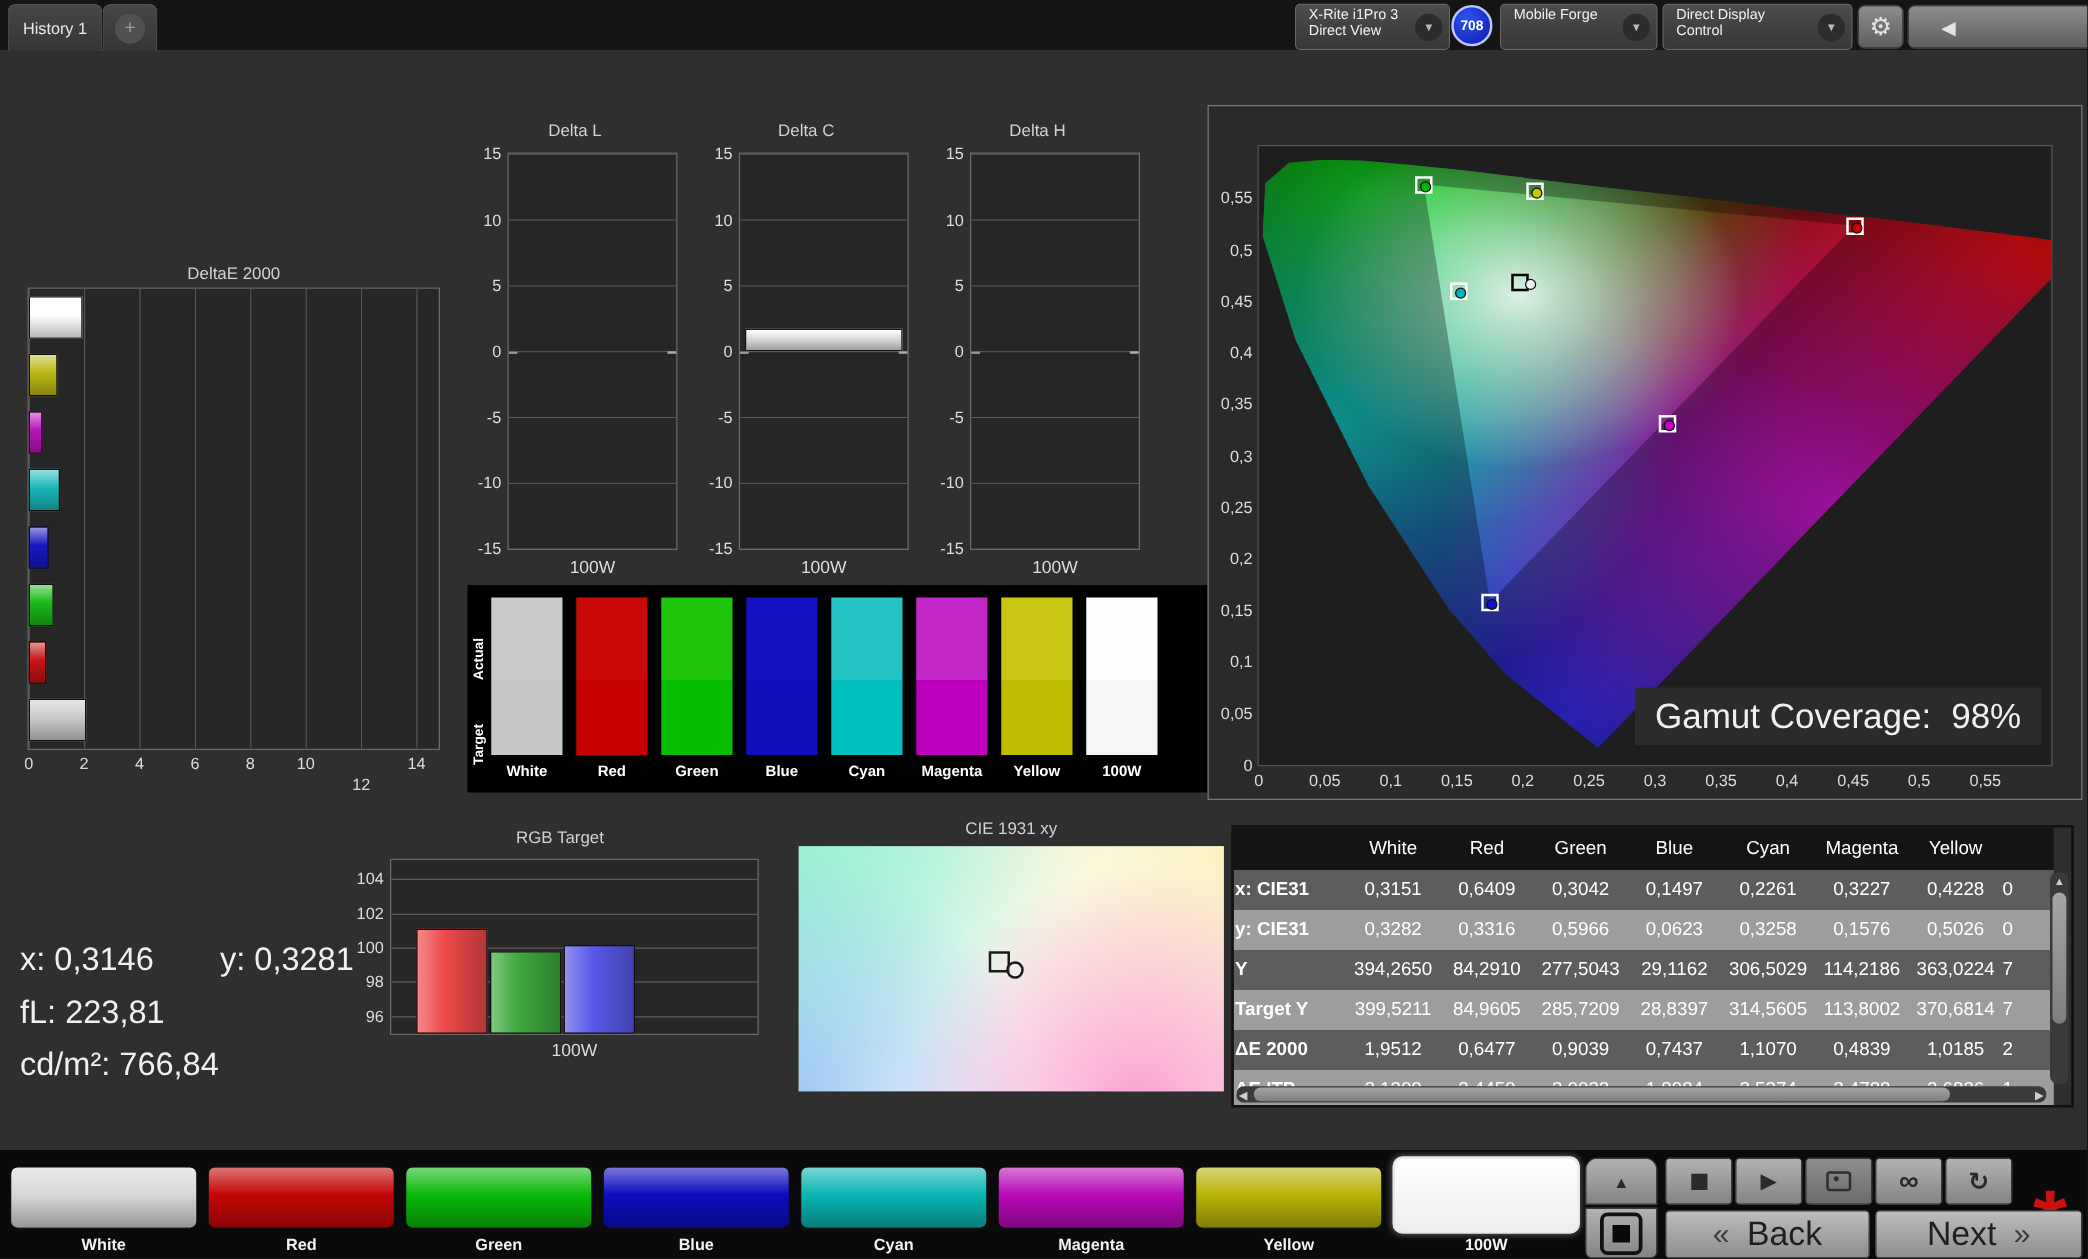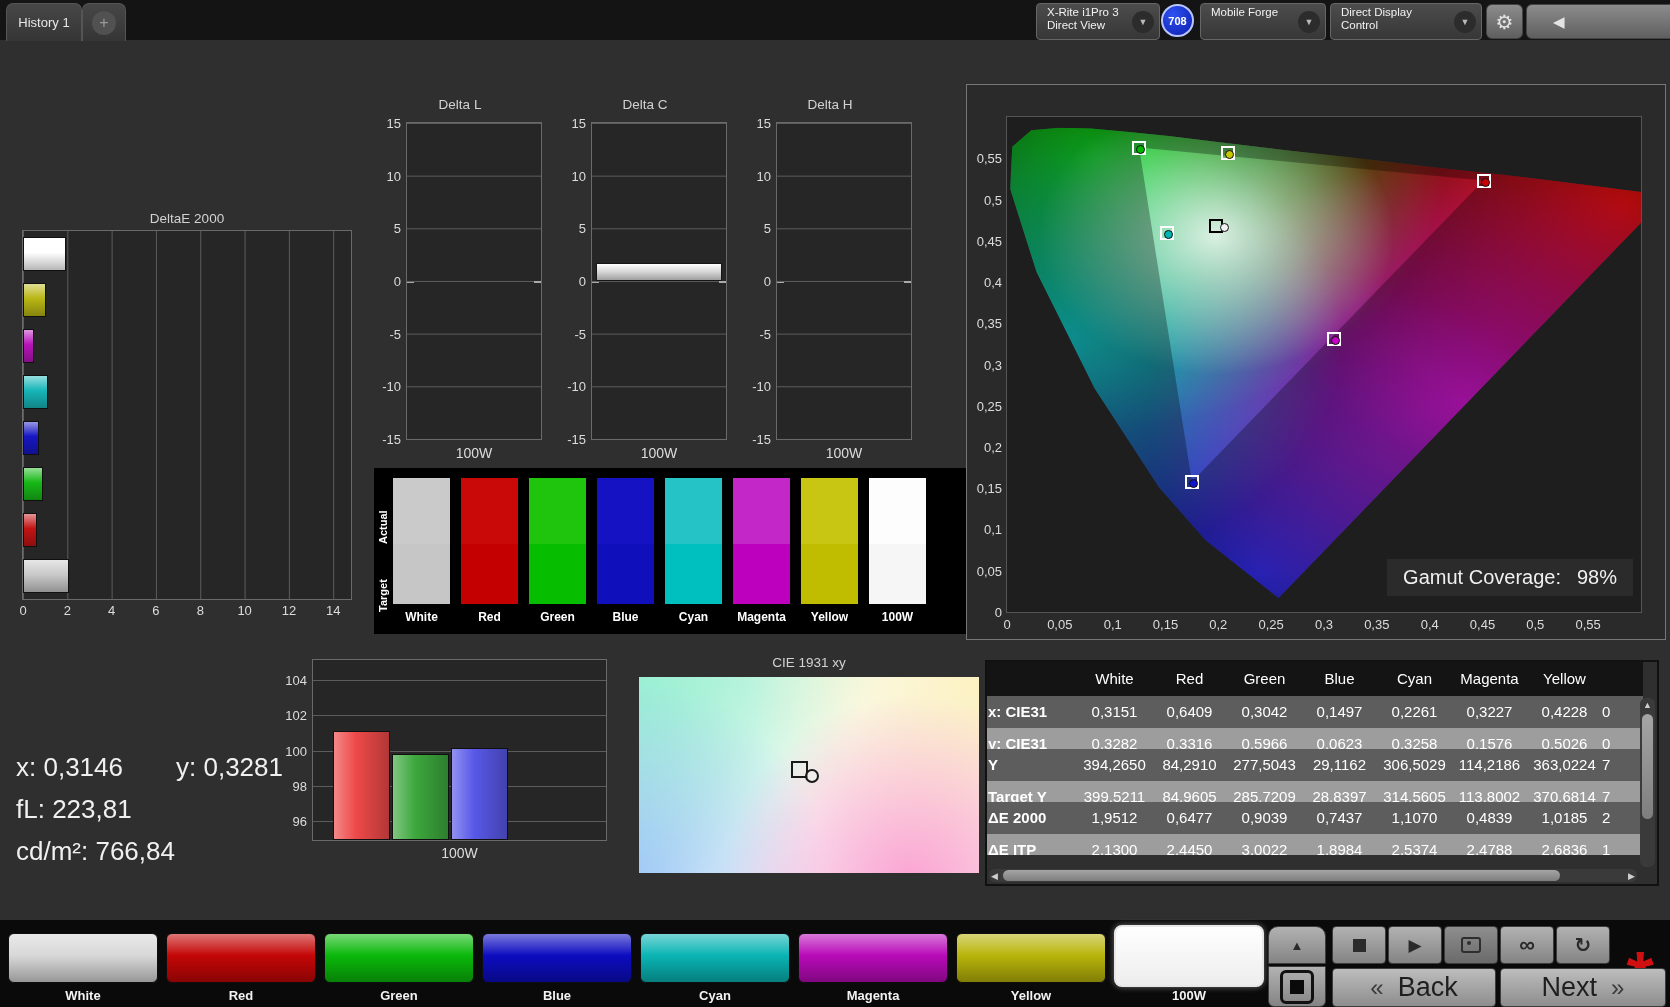--- a/index.html
+++ b/index.html
@@ -41,21 +41,21 @@
         background-image:linear-gradient(to bottom,#ffffff,#d0d0d0 55%,#9e9e9e);}
   
   .swpanel{position:absolute;background:#000;}
   .vlabel{position:absolute;writing-mode:vertical-rl;transform:rotate(180deg);font-size:11px;font-weight:bold;color:#fff;}
   .swcol{position:absolute;width:57px;}
   .swhalf{width:100%;}
   .swlab{position:absolute;width:57px;text-align:center;font-size:12px;font-weight:bold;color:#fff;}
   
   .marker{position:absolute;width:14px;height:14px;margin:-7px 0 0 -7px;border:2px solid #fff;box-sizing:border-box;}
   .pt-dot{position:absolute;left:2px;top:2px;width:7px;height:7px;border-radius:50%;border:1px solid #111;}
-  .gamutbox{position:absolute;background:#2b2b2b;padding:7px 16px;font-size:20px;color:#f0f0f0;display:flex;gap:16px;}
+  .gamutbox{position:absolute;background:#2b2b2b;padding:7px 16px;font-size:28px;color:#f0f0f0;display:flex;gap:16px;}
   
   .vbar{position:absolute;bottom:0;width:57px;border:1px solid #101010;box-sizing:border-box;
         background-image:linear-gradient(to right,rgba(255,255,255,.35),rgba(255,255,255,0) 40%,rgba(0,0,0,.25));}
   .hline{position:absolute;left:0;right:0;height:1px;background:#5c5c5c;}
   
   .pastel{position:absolute;background:
      radial-gradient(circle at 80% 105%, rgba(250,150,205,.85), transparent 55%),
      radial-gradient(circle at -5% 105%, rgba(140,185,250,.8), transparent 50%),
      radial-gradient(circle at 105% -5%, rgba(252,240,185,.95), transparent 60%),
      radial-gradient(circle at -5% -5%, rgba(150,240,210,.95), transparent 60%),
@@ -64,21 +64,21 @@
   .sqmark .ring{position:absolute;left:12px;top:6px;width:10px;height:10px;border-radius:50%;
         border:2px solid #1a1a1a;background:rgba(240,240,240,.6);}
   
   .tbl{position:absolute;background:#2f2f2f;border:2px solid #111;box-sizing:border-box;overflow:hidden;}
   .trow{display:flex;width:656px;}
   .tc{flex:0 0 75px;text-align:center;font-size:15px;color:#fff;overflow:hidden;white-space:nowrap;}
   .tc.lab{flex:0 0 90px;text-align:left;padding-left:1px;font-weight:bold;box-sizing:border-box;}
   .tc.sliver{flex:0 0 22px;text-align:left;}
   .thead{background:#141414;height:34px;line-height:34px;}
   .tr-dark{background:#5d5d5d;height:32px;line-height:32px;}
-  .tr-light{background:#9d9d9d;height:21px;line-height:32px;}
+  .tr-light{background:#9d9d9d;height:32px;line-height:32px;}
   .scroll{position:absolute;background:#3a3a3a;border-radius:6px;}
   .thumb{position:absolute;background:linear-gradient(#a5a5a5,#7e7e7e);border-radius:6px;}
   .sarrow{position:absolute;color:#cfcfcf;font-size:9px;text-align:center;}
   
   .bband{position:absolute;left:0;top:920px;width:1670px;height:87px;background:#0a0a0a;}
   .cbtn{position:absolute;top:13px;width:150px;height:50px;border-radius:6px;border:1px solid #0e0e0e;box-sizing:border-box;
         background-image:linear-gradient(to bottom,rgba(255,255,255,.45),rgba(255,255,255,0) 45%,rgba(0,0,0,.3));}
   .cbtn.selected{top:5px;height:62px;border-radius:8px;border:2px solid #e8e8e8;
         background-image:linear-gradient(to bottom,#ffffff,#ededed);box-shadow:0 0 6px rgba(255,255,255,.4);}
   .clab{position:absolute;top:68px;width:150px;text-align:center;font-size:13px;font-weight:bold;color:#f2f2f2;}
@@ -176,21 +176,21 @@
       </div>
     <div class="hbar-row">
         <div class="hbar" style="width: 14.0541%; background-color: rgb(201, 201, 201);"></div>
       </div>
     <span class="tick" style="left:0%;top:100%;margin-top:4px;transform:translateX(-50%);">0</span>
     <span class="tick" style="left:13.51%;top:100%;margin-top:4px;transform:translateX(-50%);">2</span>
     <span class="tick" style="left:27.03%;top:100%;margin-top:4px;transform:translateX(-50%);">4</span>
     <span class="tick" style="left:40.54%;top:100%;margin-top:4px;transform:translateX(-50%);">6</span>
     <span class="tick" style="left:54.05%;top:100%;margin-top:4px;transform:translateX(-50%);">8</span>
     <span class="tick" style="left:67.57%;top:100%;margin-top:4px;transform:translateX(-50%);">10</span>
-    <span class="tick" style="left:81.08%;top:100%;margin-top:4px;transform:translateX(-50%);">12</span>
+    <span class="tick" style="left:81.08%;top:100%;margin-top:21px;transform:translateX(-50%);">12</span>
     <span class="tick" style="left:94.59%;top:100%;margin-top:4px;transform:translateX(-50%);">14</span>
   </div>
 
   <div class="ptitle" style="left:372px;top:97px;width:176px;">Delta L</div>
   <div class="plotbox dplot" style="left:406px;top:122px;width:136px;height:318px;">
     <div class="hgrid6"></div>
 
     <span class="tick" style="right:100%;margin-right:6px;top:0%;transform:translateY(-50%);">15</span>
     <span class="tick" style="right:100%;margin-right:6px;top:16.67%;transform:translateY(-50%);">10</span>
     <span class="tick" style="right:100%;margin-right:6px;top:33.33%;transform:translateY(-50%);">5</span>
@@ -374,21 +374,21 @@
       </div>
     </div>
   </div>
 
   <div class="cr-val" style="left:16px;top:752px;">x: 0,3146</div>
   <div class="cr-val" style="left:176px;top:752px;">y: 0,3281</div>
   <div class="cr-val" style="left:16px;top:794px;">fL: 223,81</div>
   <div class="cr-val" style="left:16px;top:836px;">cd/m²: 766,84</div>
 
   <div class="ptitle" style="left:284px;top:662px;width:328px;">RGB Target</div>
-  <div class="plotbox" style="left:312px;top:659px;width:295px;height:182px;">
+  <div class="plotbox" style="left:312px;top:687px;width:295px;height:141px;">
     <div class="hline" style="top:11%;"></div>
     <div class="hline" style="top:30.6%;"></div>
     <div class="hline" style="top:50.3%;"></div>
     <div class="hline" style="top:69.9%;"></div>
     <div class="hline" style="top:89.6%;"></div>
     <div class="vbar" style="left: 20px; height: 60.7843%; background-color: rgb(238, 73, 73);"></div>
     <div class="vbar" style="left: 79px; height: 47.549%; background-color: rgb(61, 168, 61);"></div>
     <div class="vbar" style="left: 138px; height: 50.9804%; background-color: rgb(88, 88, 232);"></div>
     <span class="tick" style="right:100%;margin-right:6px;top:11%;transform:translateY(-50%);">104</span>
     <span class="tick" style="right:100%;margin-right:6px;top:30.6%;transform:translateY(-50%);">102</span>

